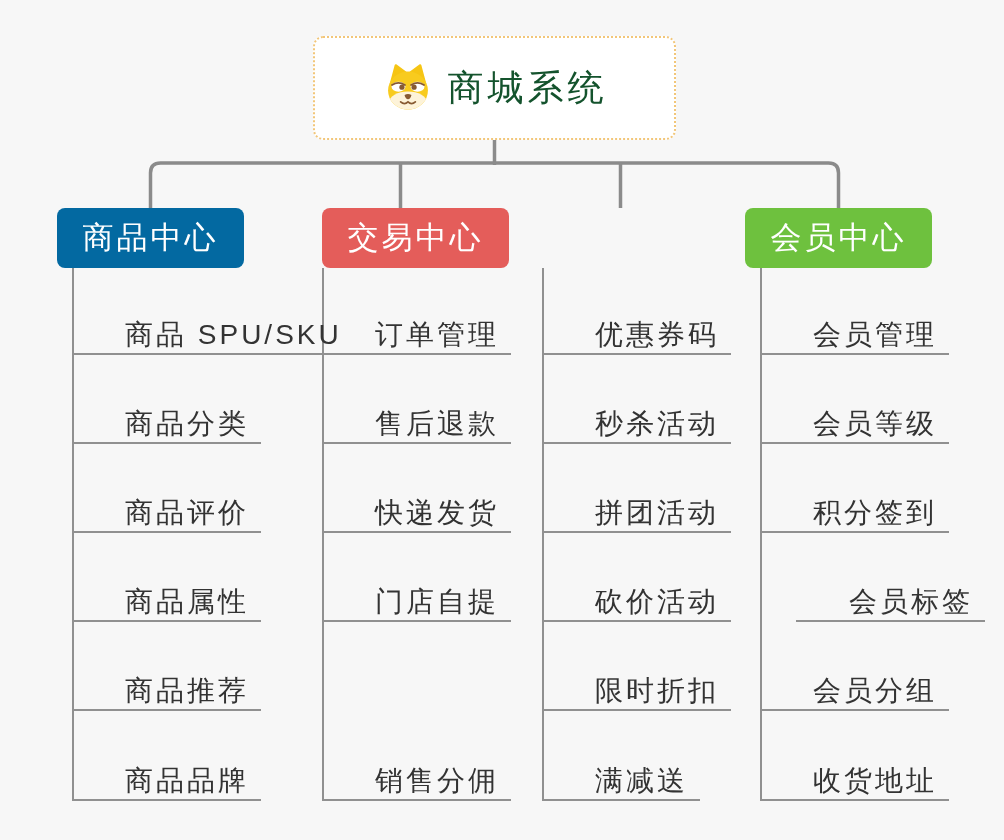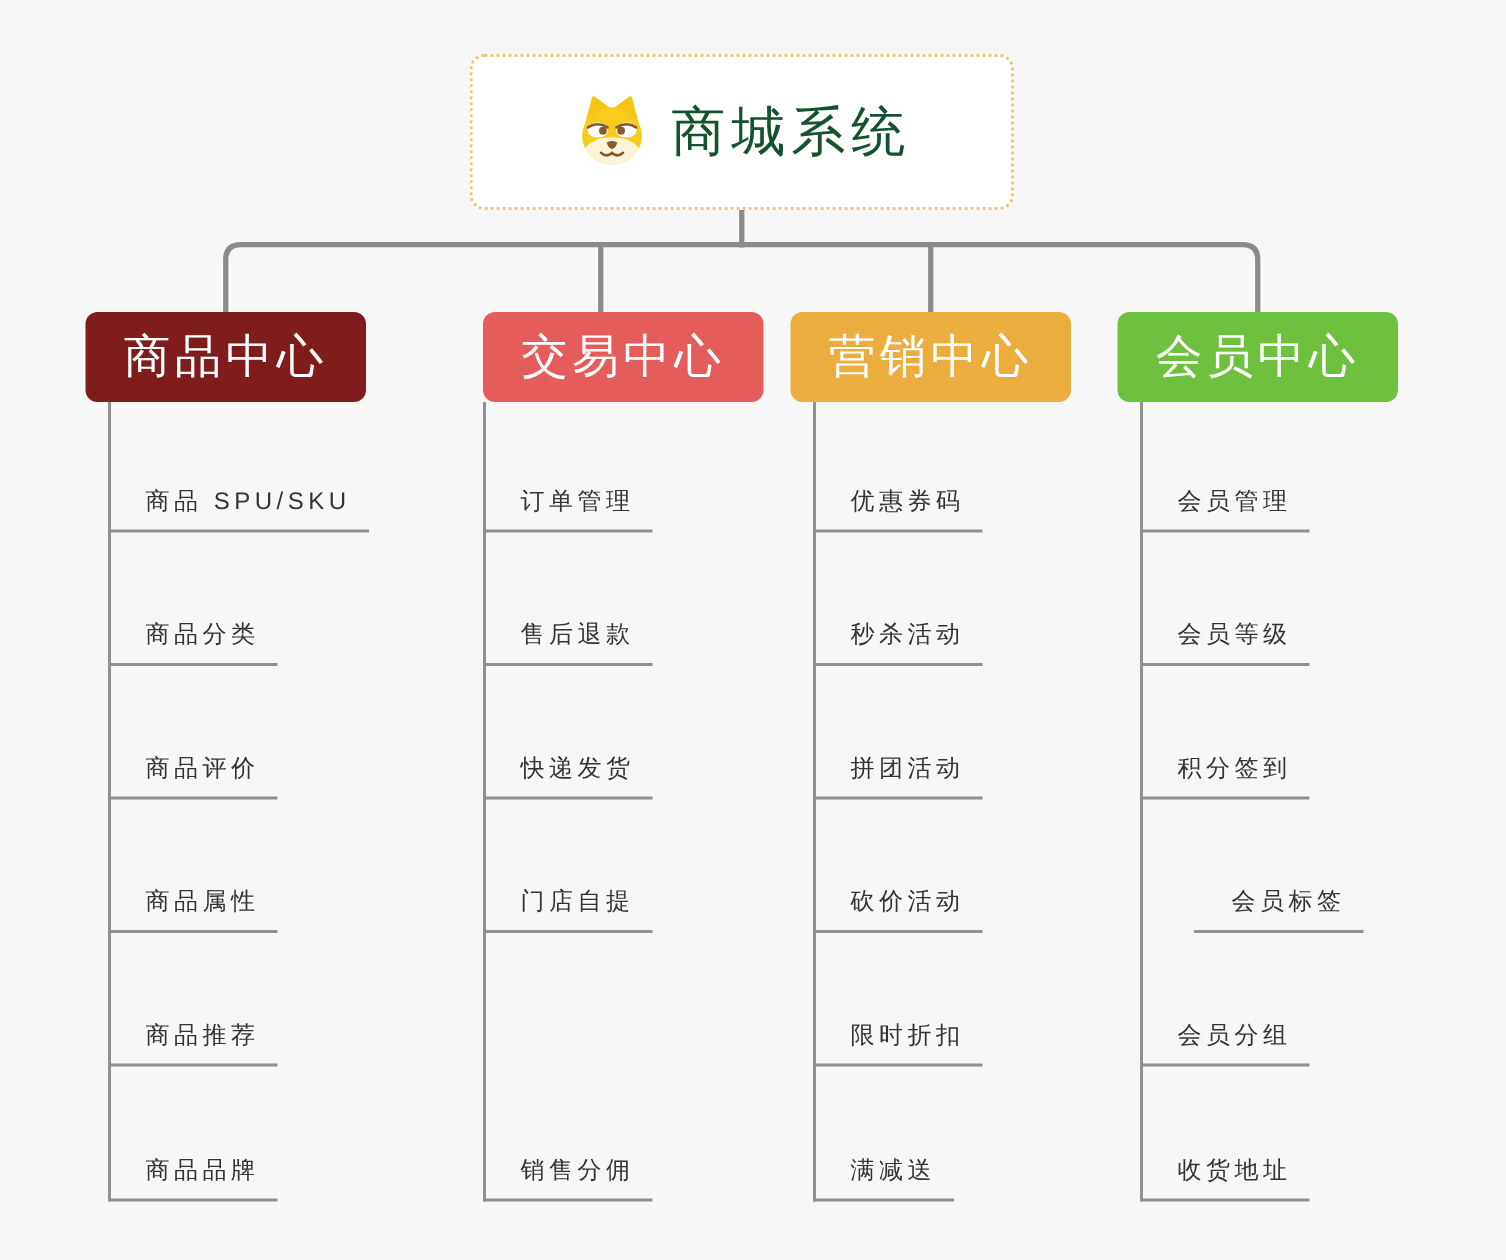--- a/index.html
+++ b/index.html
@@ -37,22 +37,22 @@
   .branch-2{left:527px;}
   .branch-3{left:745px;}
 
   .trunk{
     position:absolute;top:268px;width:2px;height:533px;
     background:#909090;z-index:1;
   }
 
   .leaf{
     position:absolute;height:36px;line-height:36px;
-    font-size:16px;letter-spacing:3px;color:#333333;
-    padding:0 12px 0 25px;
+    font-size:28px;letter-spacing:3px;color:#333333;
+    padding:0 12px 0 53px;
     border-bottom:2px solid #909090;
     white-space:nowrap;z-index:1;
   }
 </style>
 </head>
 <body>
 
 <div class="canvas">
 
   <svg class="connectors" width="1004" height="840">
@@ -82,23 +82,22 @@
         <path d="M33.5 26.5 Q41 21.5 48.5 26.5" stroke="#875a32" stroke-width="2" fill="none" stroke-linecap="round"></path>
         <circle cx="23" cy="29" r="3" fill="#875a32"></circle>
         <circle cx="37" cy="29" r="3" fill="#875a32"></circle>
         <path d="M26 38 Q30 36 34 38 Q33 42.5 30 43 Q27 42.5 26 38 Z" fill="#875a32"></path>
         <path d="M21.5 46 Q26 50 30 46 Q34 50 38.5 46" stroke="#875a32" stroke-width="2" fill="none" stroke-linecap="round"></path>
       </svg>
     </span>
     <span class="root-title">商城系统</span>
   </div>
 
-  <div class="branch branch-0" style="background-color: #7f1d1d;">商品中心</div>
+  <div class="branch branch-0" style="background-color: #0369a1;">商品中心</div>
   <div class="branch branch-1" style="background-color: rgb(228, 93, 90);">交易中心</div>
-  <div class="branch branch-2" style="background-color: rgb(235, 173, 62);">营销中心</div>
   <div class="branch branch-3" style="background-color: rgb(110, 193, 62);">会员中心</div>
 
   <div class="trunk" style="left:72px;"></div>
   <div class="trunk" style="left:322px;"></div>
   <div class="trunk" style="left:542px;"></div>
   <div class="trunk" style="left:760px;"></div>
 
   <div class="leaf" style="left:72px;top:317px;">商品 SPU/SKU</div>
   <div class="leaf" style="left:72px;top:406px;">商品分类</div>
   <div class="leaf" style="left:72px;top:495px;">商品评价</div>

